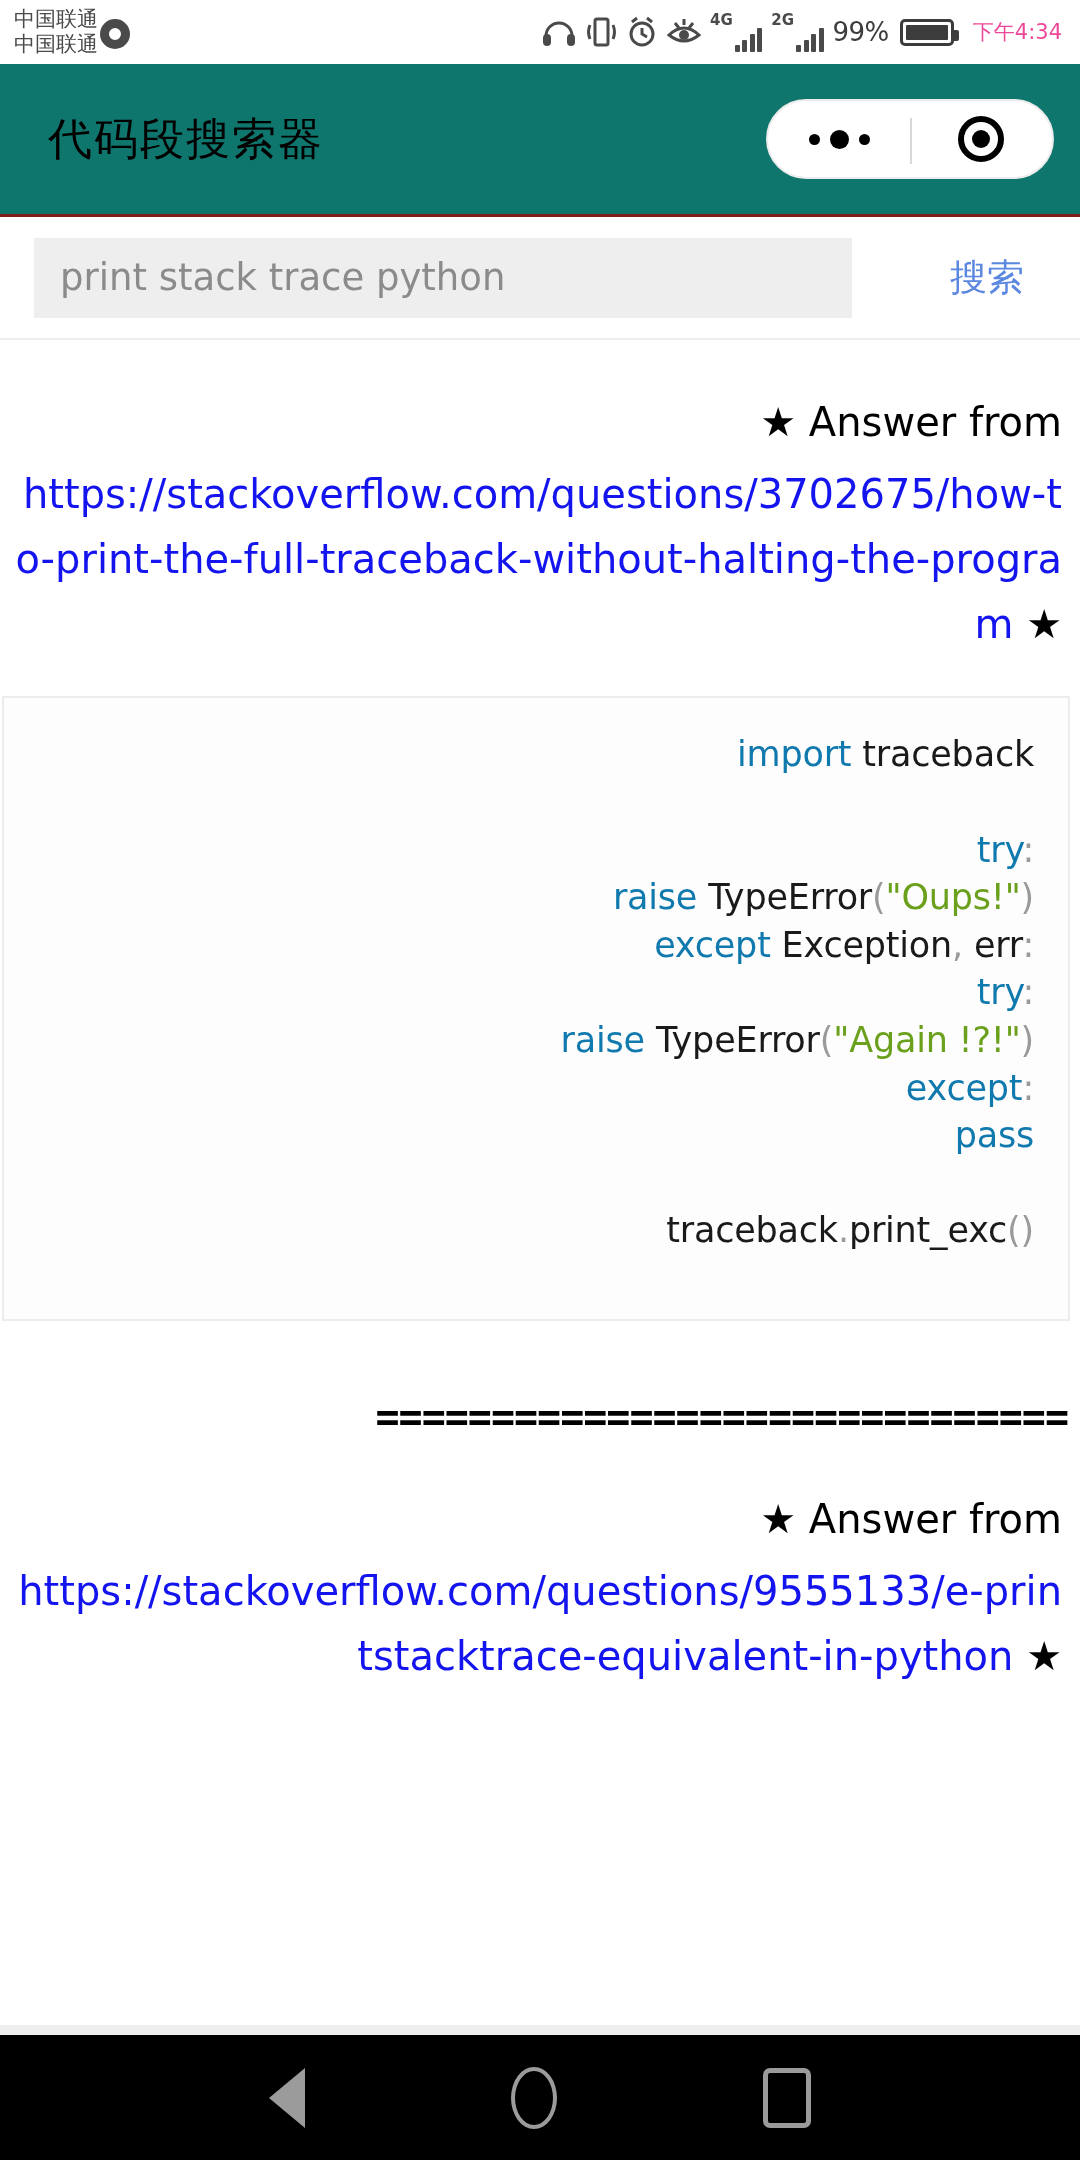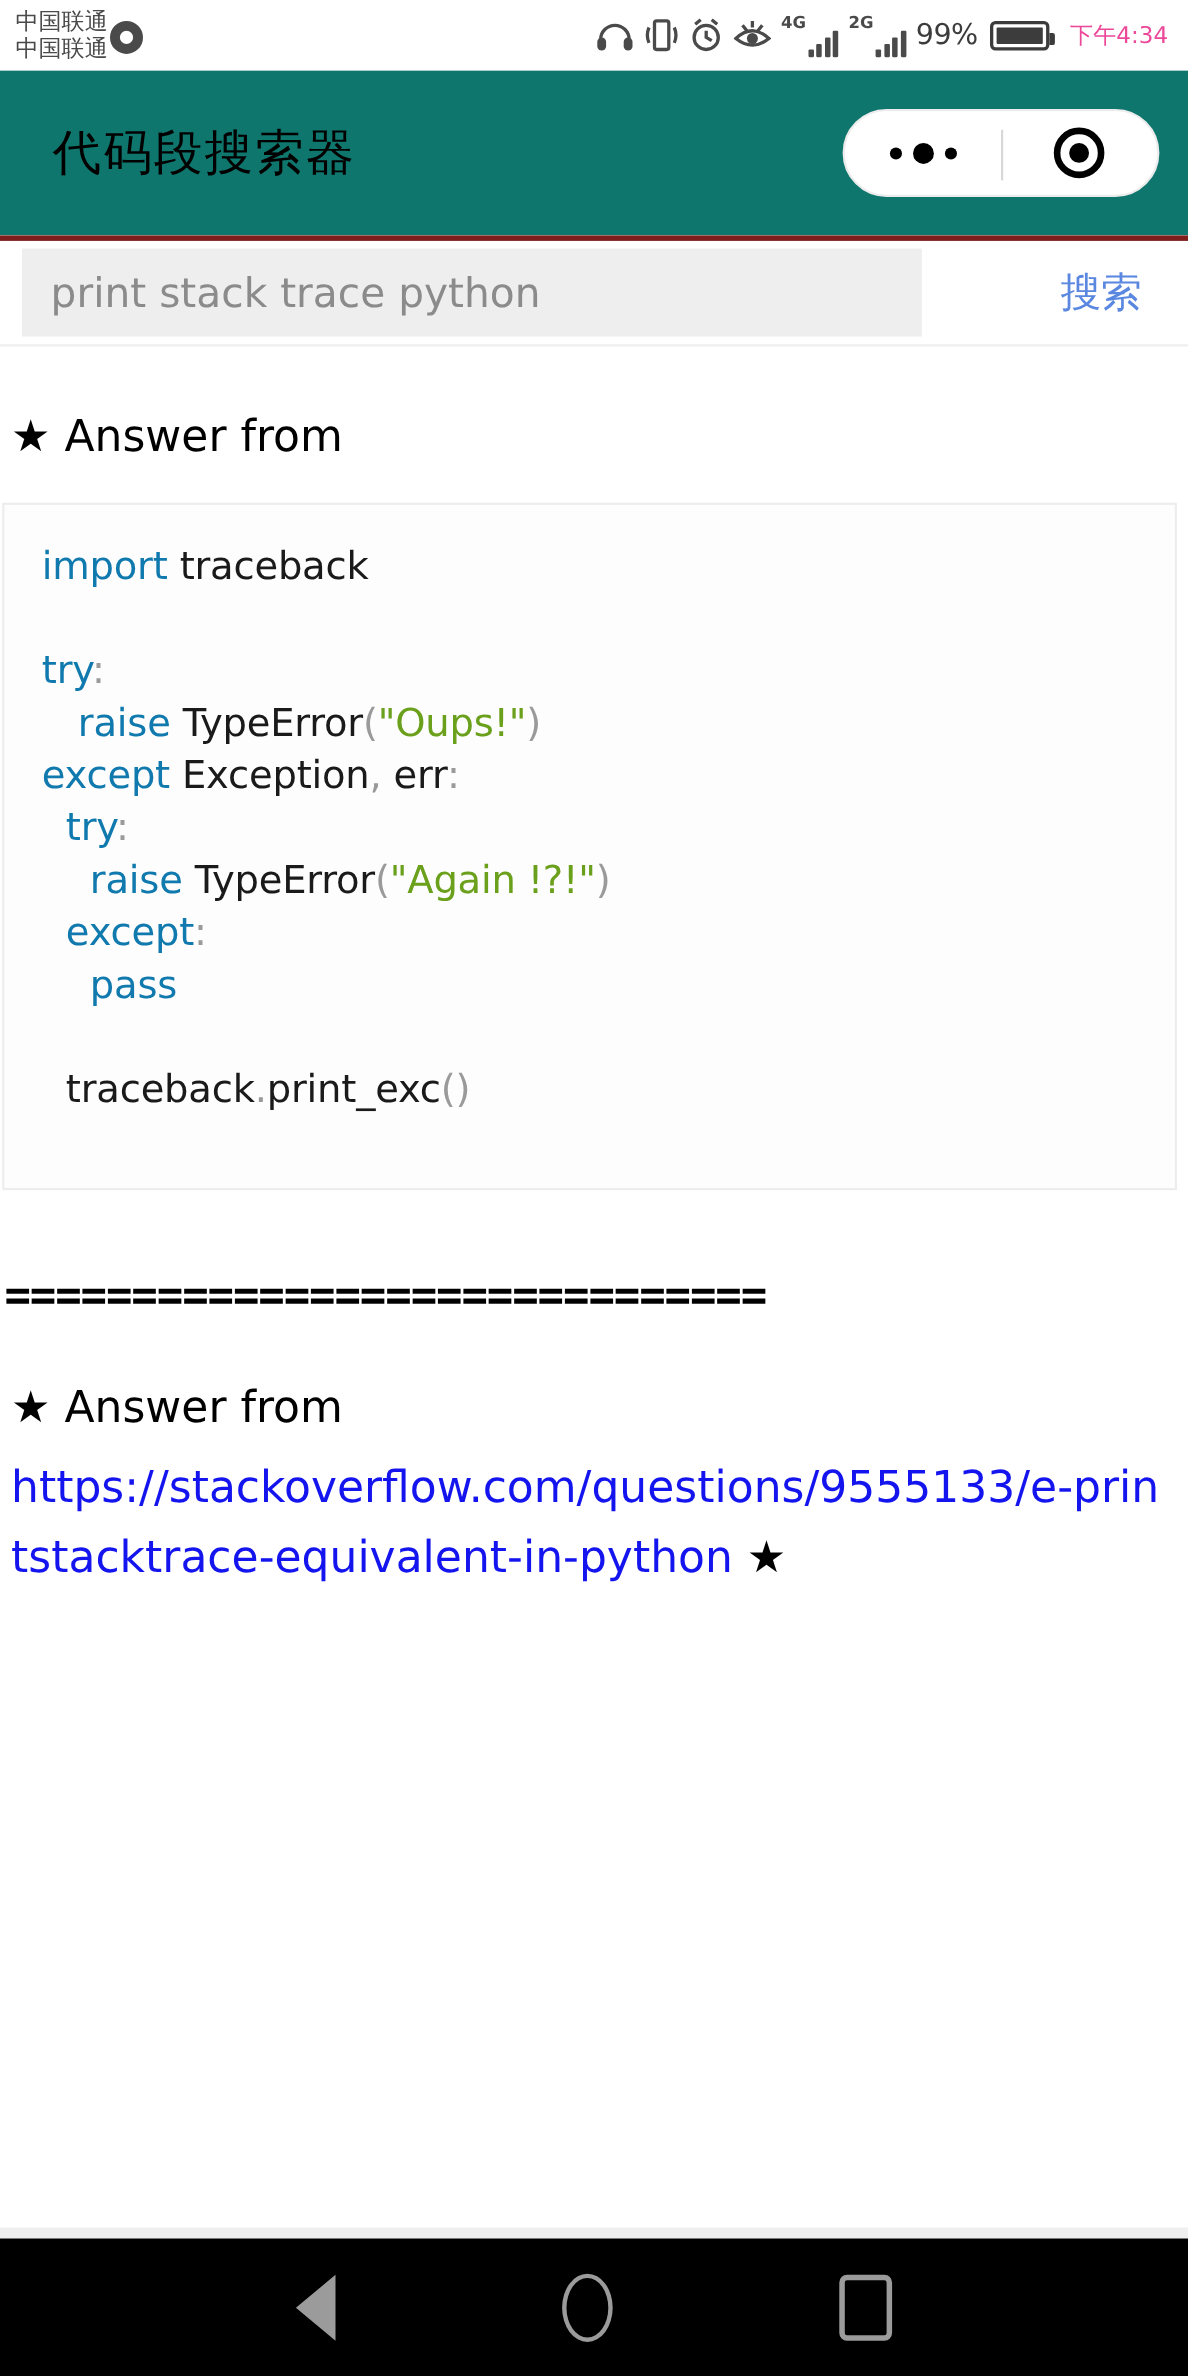--- a/index.html
+++ b/index.html
@@ -93,26 +93,26 @@
   .dots i:nth-child(2){ width:19px; height:19px; }
   .dots i:nth-child(3){ width:11px; height:11px; }
   .target{
     width:46px; height:46px; border-radius:50%;
     border:6px solid #000; display:flex; align-items:center; justify-content:center;
   }
   .target i{ width:18px; height:18px; border-radius:50%; background:#000; display:block; }
 
   
   .search-panel{
-    width:1080px; height:101px;
-    background:#ffffff;
-    border-top:5px solid #7f1d1d;
+    width:1080px; height:126px;
+    background:#ffffff;
+    border-top:3px solid #7f1d1d;
     border-bottom:2px solid #eeeeee;
     display:flex; align-items:center;
-    padding:0 20px;
+    padding:0 34px;
   }
   .search-input{
     width:818px; height:80px;
     background:#eeeeee; border:none; outline:none;
     font-size:37px; color:#8b8b8b;
     padding:0 26px;
     font-family:"DejaVu Sans", sans-serif;
   }
   .search-input::placeholder{ color:#8b8b8b; opacity:1; }
   .search-btn{
@@ -120,20 +120,21 @@
     background:none; border:none; cursor:pointer;
     font-size:37px; color:#5a87e0;
     font-family:"DejaVu Sans", sans-serif;
   }
 
   
   .content{
     width:1072px;
     padding:0;
     background:#ffffff;
+    text-align:right;
   }
   .answer-head{
     font-size:40px; color:#000; line-height:1.0;
     padding:0 10px; margin-top:62px;
     font-family:"DejaVu Sans", sans-serif;
     white-space:nowrap;
   }
   .answer-url{
     display:block;
     font-size:40px; color:#1414ef; line-height:1.62;
@@ -280,20 +281,21 @@
 
 <div class="search-panel">
   <input class="search-input" type="text" placeholder="print stack trace python" style="">
   <button class="search-btn">搜索</button>
 </div>
 
 <div class="content">
 
   <div>
     <div class="answer-head">★ Answer from</div>
+    <a class="answer-url" href="#"><span>https://stackoverflow.com/questions/3702675/how-to-print-the-full-traceback-without-halting-the-program</span><span class="star"> ★</span></a>
 
     <div class="codecard">
       <pre class="code" id="code-1"><span class="k">import </span><span class="n">traceback</span>
 
 <span class="k">try</span><span class="p">:</span>
 <span class="n">   </span><span class="k">raise </span><span class="n">TypeError</span><span class="p">(</span><span class="s">"Oups!"</span><span class="p">)</span>
 <span class="k">except </span><span class="n">Exception</span><span class="p">,</span><span class="n"> err</span><span class="p">:</span>
 <span class="n">  </span><span class="k">try</span><span class="p">:</span>
 <span class="n">    </span><span class="k">raise </span><span class="n">TypeError</span><span class="p">(</span><span class="s">"Again !?!"</span><span class="p">)</span>
 <span class="n">  </span><span class="k">except</span><span class="p">:</span>

